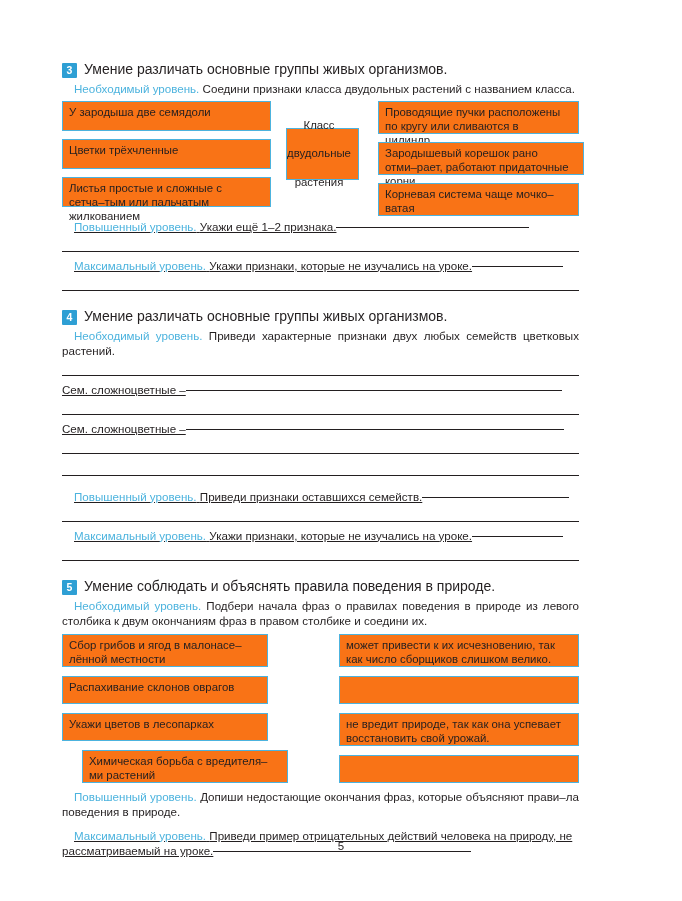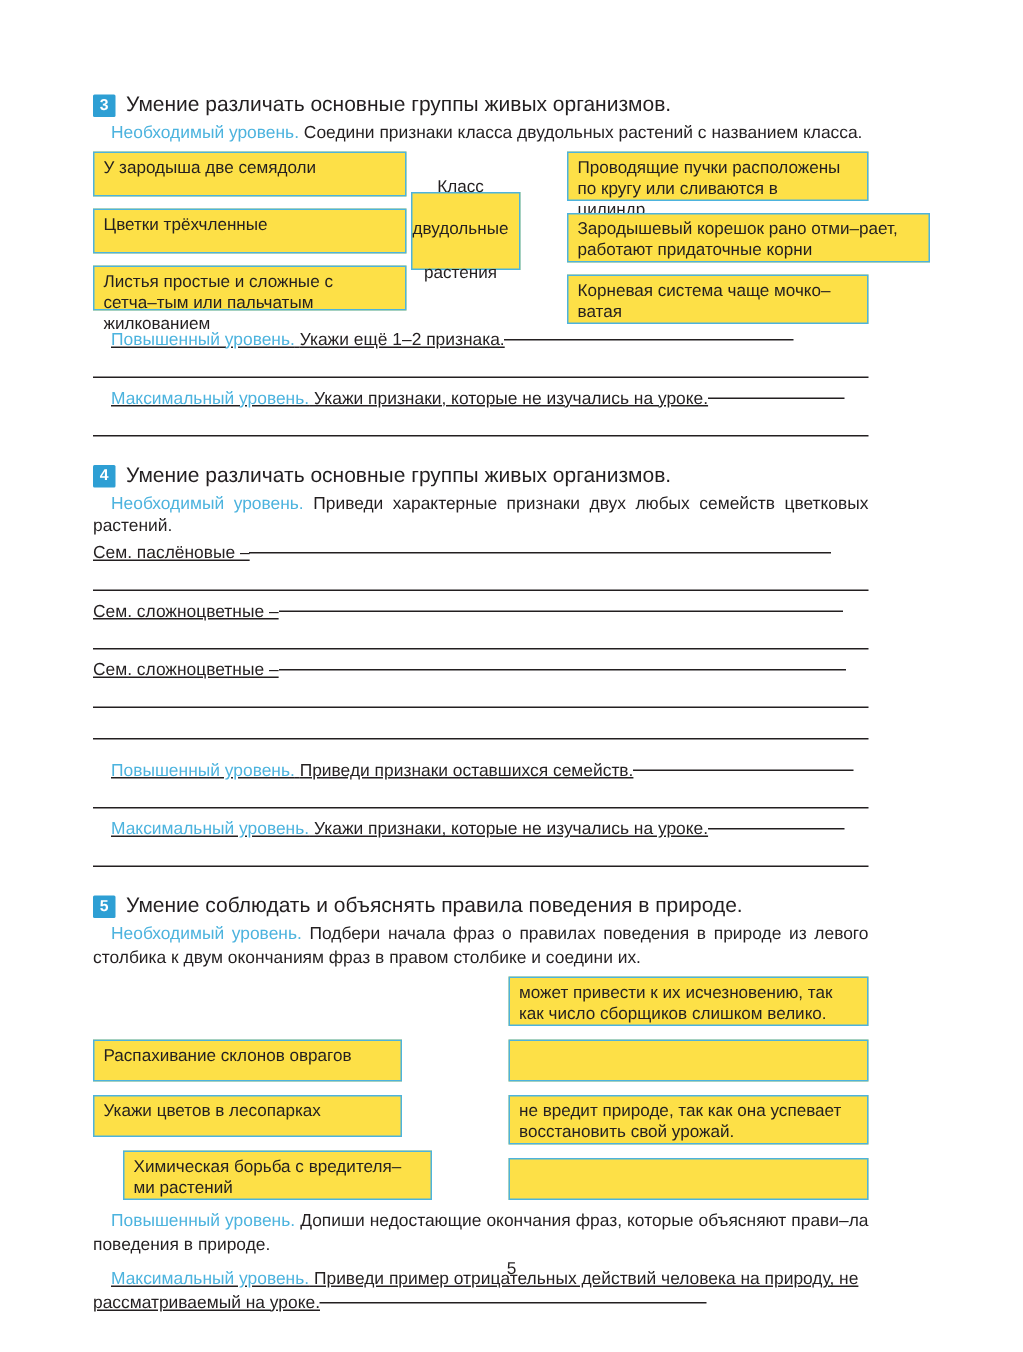--- a/index.html
+++ b/index.html
@@ -111,37 +111,37 @@
     margin-top: 4px;
   }
   .mbox {
     position: absolute;
     box-sizing: border-box;
     border: 1.1px solid #4cb3de;
     font-size: 11.4px;
     line-height: 14.3px;
     color: #231f20;
     padding: 3px 13px 3px 6px;
-    background: #fde047;
+    background: #f97316;
   }
   .mbox.center {
     text-align: center;
     display: flex;
     align-items: center;
     justify-content: center;
   }
   .mbox.center span { display: block; }
 
   
   #t3-l1 { left: 0px;   top: 0px;   width: 209px; height: 30px; }
   #t3-l2 { left: 0px;   top: 38px;  width: 209px; height: 30px; }
   #t3-l3 { left: 0px;   top: 76px;  width: 209px; height: 30px; }
-  #t3-c  { left: 212px; top: 27px;  width: 73px;  height: 52px; }
+  #t3-c  { left: 224px; top: 27px;  width: 73px;  height: 52px; }
   #t3-r1 { left: 316px; top: 0px;   width: 201px; height: 33px; }
-  #t3-r2 { left: 316px; top: 41px;  width: 242px; height: 33px; }
+  #t3-r2 { left: 316px; top: 41px;  width: 206px; height: 33px; }
   #t3-r3 { left: 316px; top: 82px;  width: 201px; height: 33px; }
 
   .match3 { height: 118px; }
 
   
   .match5 {
     position: relative;
     height: 140px;
     margin-top: 5px;
   }
@@ -230,23 +230,20 @@
       <div class="task-head">
         <span class="badge">4</span>
         <span class="task-title">Умение различать основные группы живых организмов.</span>
       </div>
 
       <p class="level-line justify">
         <span class="lvl">Необходимый уровень.</span>
         <span>Приведи характерные признаки двух любых семейств цветковых растений.</span>
       </p>
 
-      <p class="level-line inline-wrap">
-        <span>Сем. паслёновые  –</span><span class="inline-rule" style="width:388px"></span>
-      </p>
       <div class="rule-row">
         <hr class="rule">
       </div>
       <div class="spacer-sm"></div>
 
       <p class="level-line inline-wrap">
         <span>Сем. сложноцветные  –</span><span class="inline-rule" style="width:376px"></span>
       </p>
       <div class="rule-row">
         <hr class="rule">
@@ -293,20 +290,21 @@
         <span class="badge">5</span>
         <span class="task-title">Умение соблюдать и объяснять правила поведения в природе.</span>
       </div>
 
       <p class="level-line justify">
         <span class="lvl">Необходимый уровень.</span>
         <span>Подбери начала фраз о правилах поведения в природе из левого столбика к двум окончаниям фраз в правом столбике и соедини их.</span>
       </p>
 
       <div class="match5">
+        <div class="mbox" id="t5-l1">Сбор грибов и ягод в малонасе–лённой местности</div>
         <div class="mbox" id="t5-l2">Распахивание склонов оврагов</div>
         <div class="mbox" id="t5-l3">Укажи цветов в лесопарках</div>
         <div class="mbox" id="t5-l4">Химическая борьба с вредителя–ми растений</div>
 
         <div class="mbox" id="t5-r1">может привести к их исчезновению, так как число сборщиков слишком велико.</div>
         <div class="mbox" id="t5-r2"></div>
         <div class="mbox" id="t5-r3">не вредит природе, так как она успевает восстановить свой урожай.</div>
         <div class="mbox" id="t5-r4"></div>
       </div>
 

